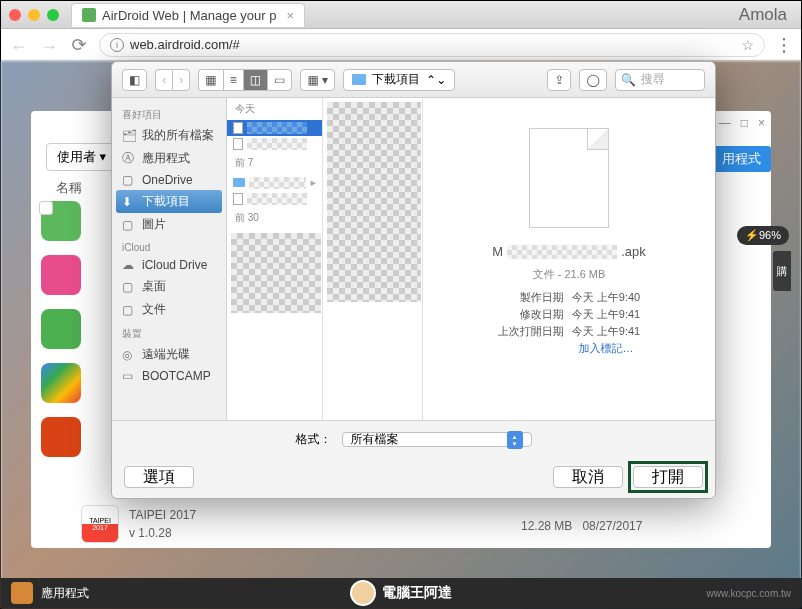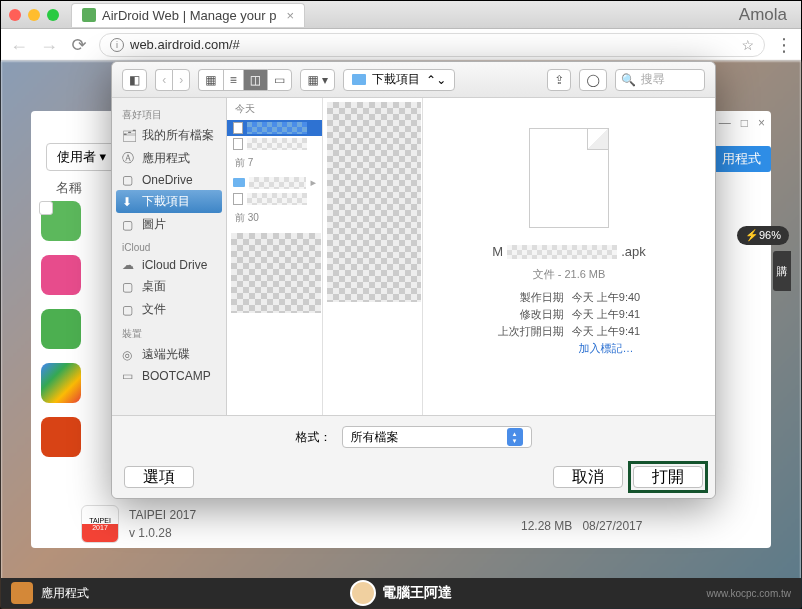--- a/index.html
+++ b/index.html
@@ -78,21 +78,21 @@
 
 .fd-preview { flex: 1; padding: 20px 20px 10px; text-align: center; font-size: 11px; color: #555; }
 .prev-icon { width: 80px; height: 100px; background: #fff; border: 1px solid #ccc; margin: 10px auto 16px; position: relative; }
 .prev-icon:before { content: ""; position: absolute; top: 0; right: 0; width: 20px; height: 20px; background: linear-gradient(135deg, transparent 50%, #eee 50%); border-left: 1px solid #ccc; border-bottom: 1px solid #ccc; }
 .prev-name { font-size: 13px; margin-bottom: 8px; display: flex; align-items: center; justify-content: center; gap: 4px; }
 .prev-meta { display: grid; grid-template-columns: auto auto; gap: 2px 8px; justify-content: center; text-align: right; }
 .prev-meta .v { text-align: center; }
 .add-tag { color: #2e72d2; cursor: pointer; }
 
 .fd-format { display: flex; align-items: center; justify-content: center; gap: 10px; padding: 10px; border-top: 1px solid #d0d0d0; font-size: 12px; background: #f4f4f4; }
-.fmt-dd { width: 190px; height: 22px; border: 1px solid #c0c0c0; border-radius: 4px; background: #fff; display: flex; align-items: center; padding: 0 8px; justify-content: space-between; }
+.fmt-dd { width: 190px; height: 15px; border: 1px solid #c0c0c0; border-radius: 4px; background: #fff; display: flex; align-items: center; padding: 0 8px; justify-content: space-between; }
 .fmt-dd .arrows { width: 16px; height: 18px; background: #4a8de8; border-radius: 3px; color: #fff; display: flex; flex-direction: column; align-items: center; justify-content: center; font-size: 7px; line-height: 7px; }
 
 .fd-buttons { display: flex; justify-content: space-between; padding: 8px 12px 10px; background: #f4f4f4; border-radius: 0 0 6px 6px; }
 .fd-btn { height: 22px; padding: 0 18px; border: 1px solid #c0c0c0; border-radius: 4px; background: #fff; font-size: 16px; display: flex; align-items: center; }
 .fd-btn-group { display: flex; gap: 10px; }
 .open-highlight { border: 3px solid #14532d; padding: 2px; margin: -5px; }
 .open-highlight .fd-btn { margin: 0; }
 
 
 .dock { position: absolute; bottom: 0; left: 0; right: 0; height: 30px; background: #2a2a2a; display: flex; align-items: center; padding: 0 10px; gap: 8px; }

